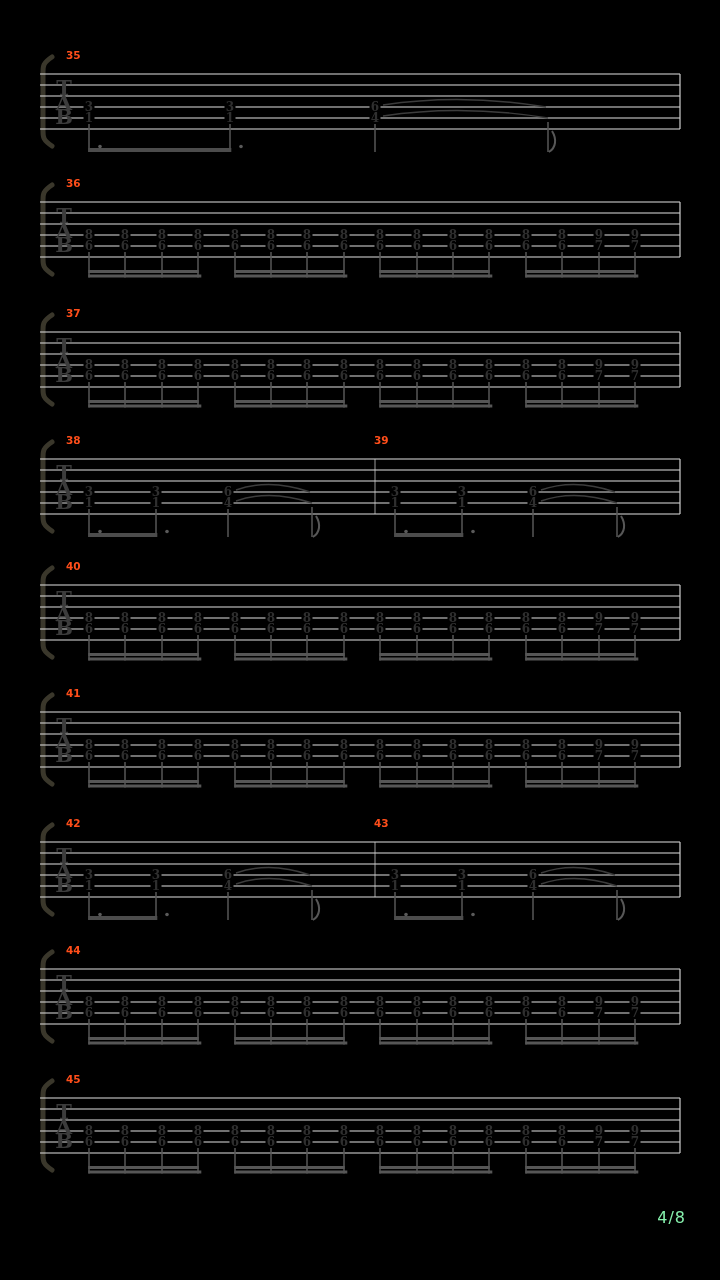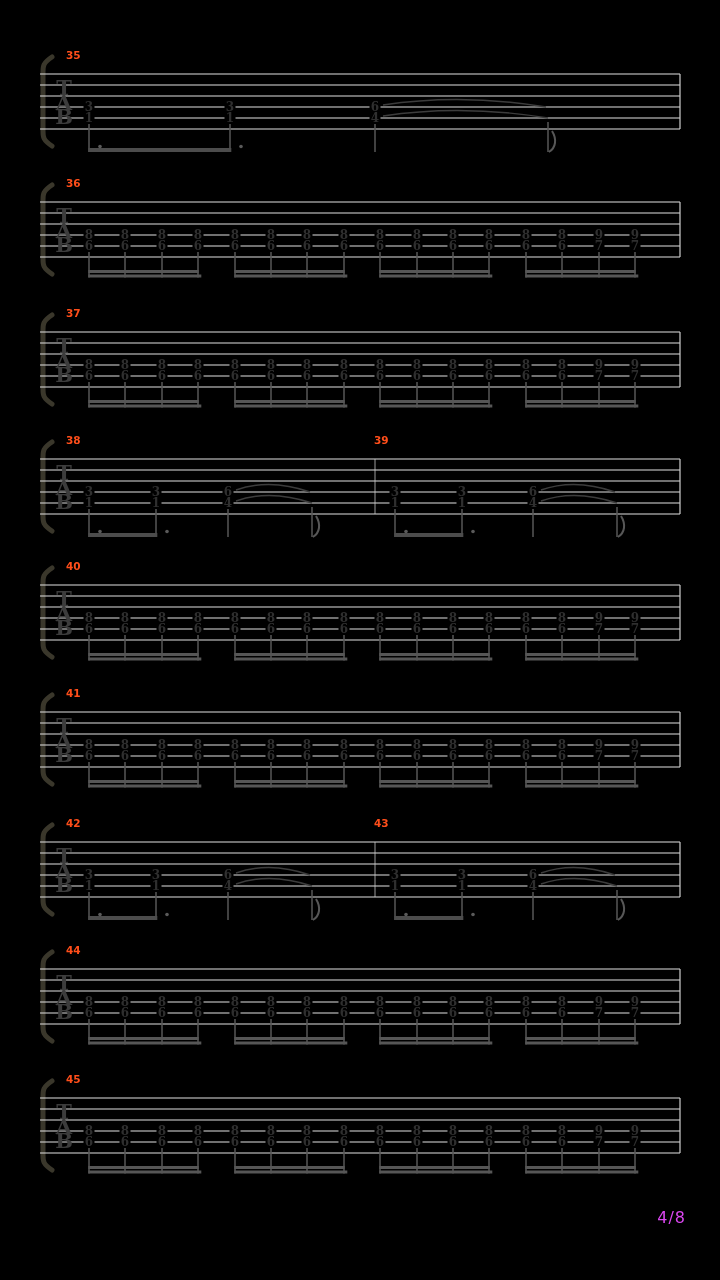--- a/index.html
+++ b/index.html
@@ -1,20 +1,20 @@
 <!DOCTYPE html>
 <html><head>
 <meta charset="utf-8">
 <style>
   html,body{margin:0;padding:0;background:#000;}
   #stage{position:relative;width:720px;height:1280px;background:#000;overflow:hidden;
          font-family:"DejaVu Sans",sans-serif;}
   #score{position:absolute;left:0;top:0;width:720px;height:1280px;display:block;}
   .page-ind{position:absolute;right:34px;top:1208px;font-size:16px;letter-spacing:1px;
-            color:#d946ef;font-family:"DejaVu Sans",sans-serif;margin-left:24px;}
+            color:#86efac;font-family:"DejaVu Sans",sans-serif;margin-left:24px;}
 </style>
 </head>
 <body>
 
 <div id="stage">
   <svg id="score" viewBox="0 0 720 1280">
       <g>
         <path d="M52 57 C43 63 43 66 43 72 L43 131 C43 137 43 140 52 146" stroke="#3a372b" stroke-width="5" fill="none" stroke-linecap="round"></path>
         <line x1="40" y1="74" x2="680" y2="74" stroke="#e2e2e2" stroke-width="1"></line>
         <line x1="40" y1="85" x2="680" y2="85" stroke="#e2e2e2" stroke-width="1"></line>

